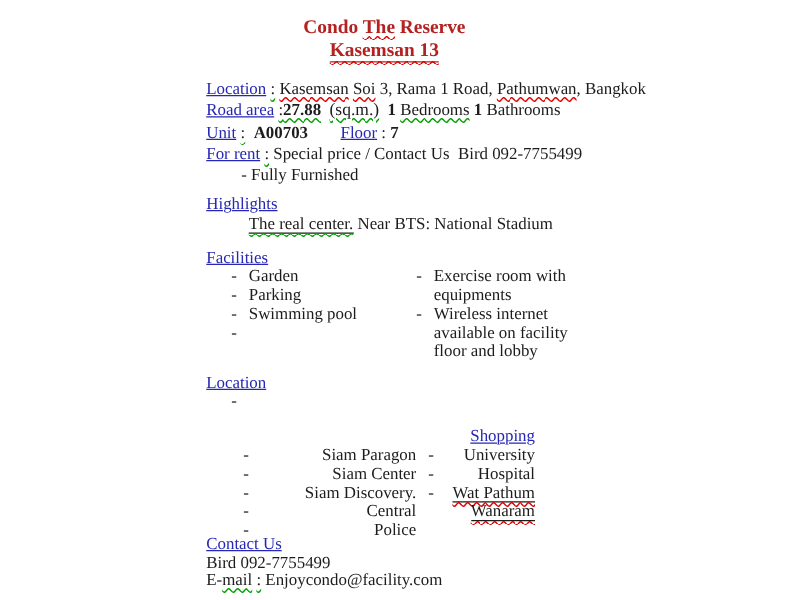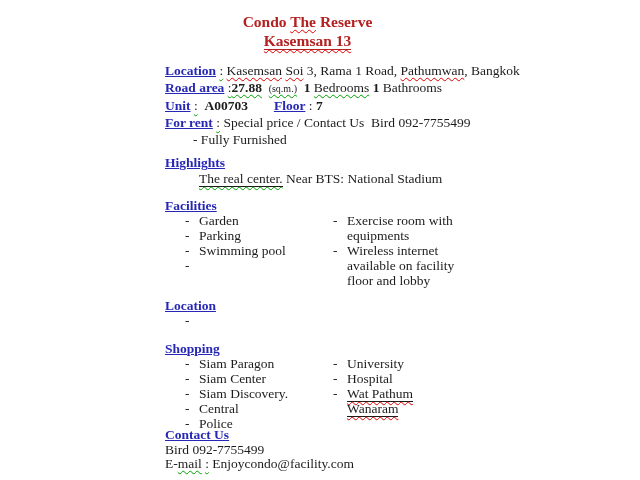--- a/index.html
+++ b/index.html
@@ -11,30 +11,30 @@
   .title-block {
     position:absolute; left:165px; top:12px; width:285px; text-align:center;
     font-weight:bold; font-size:15.5px; line-height:19px;
     color:var(--title-red, #b32121);
   }
   .sec { position:absolute; left:165px; }
   .info-block    { top:62px;  line-height:17px; }
   .hl-block      { top:155px; line-height:15.5px; }
   .fac-block     { top:198px; line-height:15px; }
   .loc2-block    { top:298px; line-height:15px; }
-  .shop-block    { top:341px; line-height:15px; }
+  .shop-block    { top:341px; line-height:15px;text-align:right; }
   .contact-block { top:428px; line-height:14.5px; }
 
   .line { white-space:pre-wrap; }
   .hd {
-    color:var(--heading-blue, #2727b5); font-weight:bold;
+    color:var(--heading-blue, #2727b5); font-weight:normal;
     text-decoration:underline; text-decoration-thickness:1px;
   }
   .b  { font-weight:bold; }
-  .sm { font-size:10px; }
+  .sm { font-size:14px; }
   .gap { display:inline-block; width:26px; }
   .indent28 { padding-left:28px; }
   .indent34 { padding-left:34px; }
 
   .red-wavy {
     text-decoration-line:underline; text-decoration-style:wavy;
     text-decoration-color:var(--spell-red, #e00000);
     text-decoration-thickness:1px; text-underline-offset:2px;margin-top:44px;
   }
   .grn-wavy {

